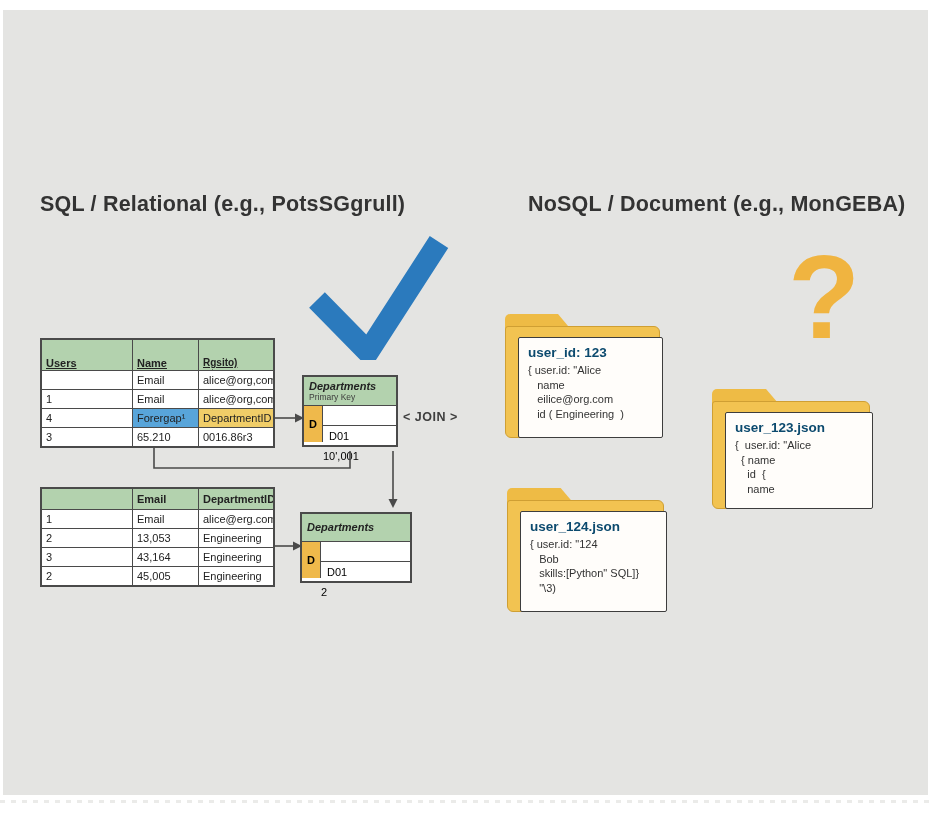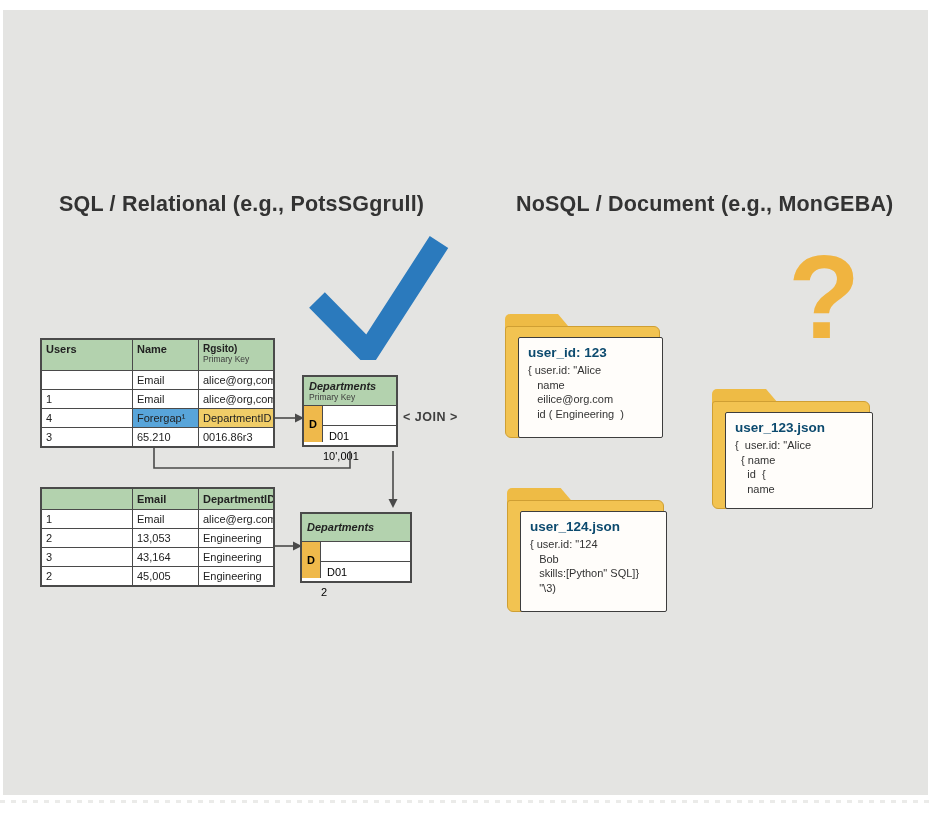--- a/index.html
+++ b/index.html
@@ -2,37 +2,37 @@
 <html><head>
 <meta charset="utf-8">
 <style>
   html,body { margin:0; padding:0; background:#ffffff; font-family:"Liberation Sans", sans-serif; }
   .page { position:relative; width:931px; height:816px; background:#ffffff; overflow:hidden; }
   .canvas-bg { position:absolute; left:3px; top:10px; width:925px; height:785px; background:#e4e4e2; }
   .perforation { position:absolute; left:0; top:800px; width:931px; height:3px;
     background:repeating-linear-gradient(90deg,#ebebe9 0 5px, transparent 5px 11px); }
 
   .section-title { position:absolute; font-size:21.5px; font-weight:700; color:#333333; letter-spacing:0.2px; }
-  .title-left { left:59px; top:192px; }
-  .title-right { left:516px; top:192px; }
+  .title-left { left:40px; top:192px; }
+  .title-right { left:528px; top:192px; }
 
   
   .tbl { position:absolute; background:#ffffff; border:2px solid #4a4a4a; box-sizing:border-box; }
   .tr { display:grid; border-bottom:1.5px solid #4a4a4a; }
   .tr:last-child { border-bottom:none; }
   .td { border-right:1.5px solid #4a4a4a; padding:0 4px; font-size:11px; color:#222;
         display:flex; align-items:center; overflow:hidden; white-space:nowrap; box-sizing:border-box; }
   .td:last-child { border-right:none; }
   .green { background:#b3d2ae; }
   .bold { font-weight:700; }
 
   .users-top { left:40px; top:338px; width:235px; }
   .users-top .tr { grid-template-columns:91px 66px 1fr; height:18px; }
   .users-top .tr.hdr { height:30px; }
-  .users-top .tr.hdr .td { align-items:flex-start; padding-top:3px; }
+  .users-top .tr.hdr .td { align-items:flex-start; padding-top:17px;text-decoration:underline; }
   .hdr-stack { display:flex; flex-direction:column; line-height:1.15; }
   .hdr-main { font-size:10px; font-weight:700; }
   .hdr-sub { font-size:8.5px; font-weight:400; color:#3c3c3c; }
 
   .users-bottom { left:40px; top:487px; width:235px; }
   .users-bottom .tr { grid-template-columns:91px 66px 1fr; height:18px; }
   .users-bottom .tr.hdr { height:20px; }
 
   .cell-blue { background:#58a5da; }
   .cell-yellow { background:#f0cd68; }

